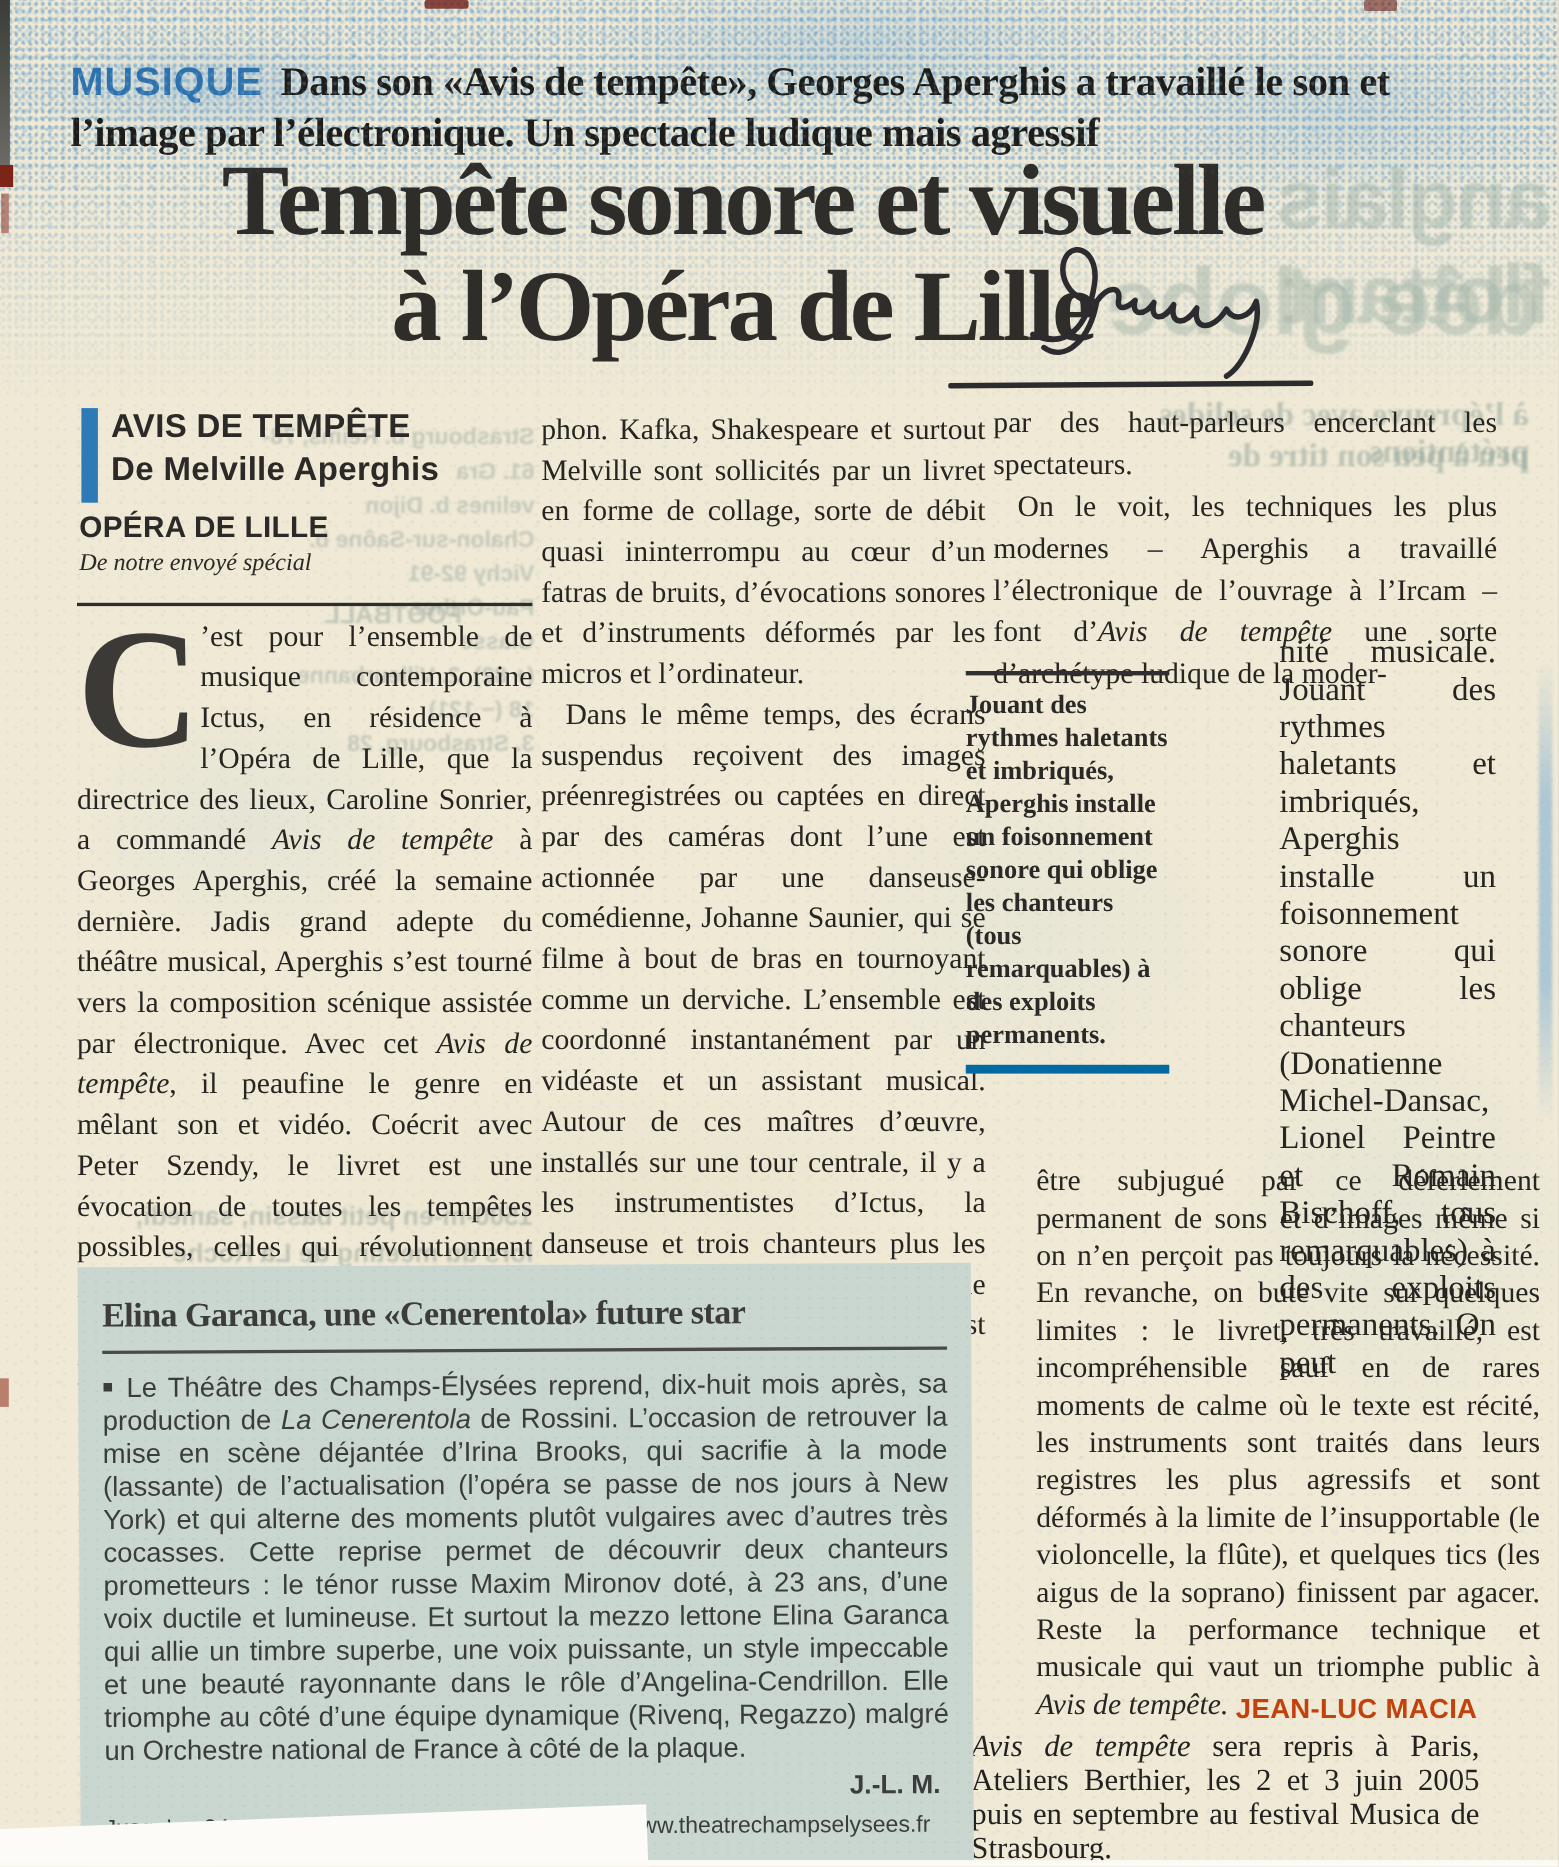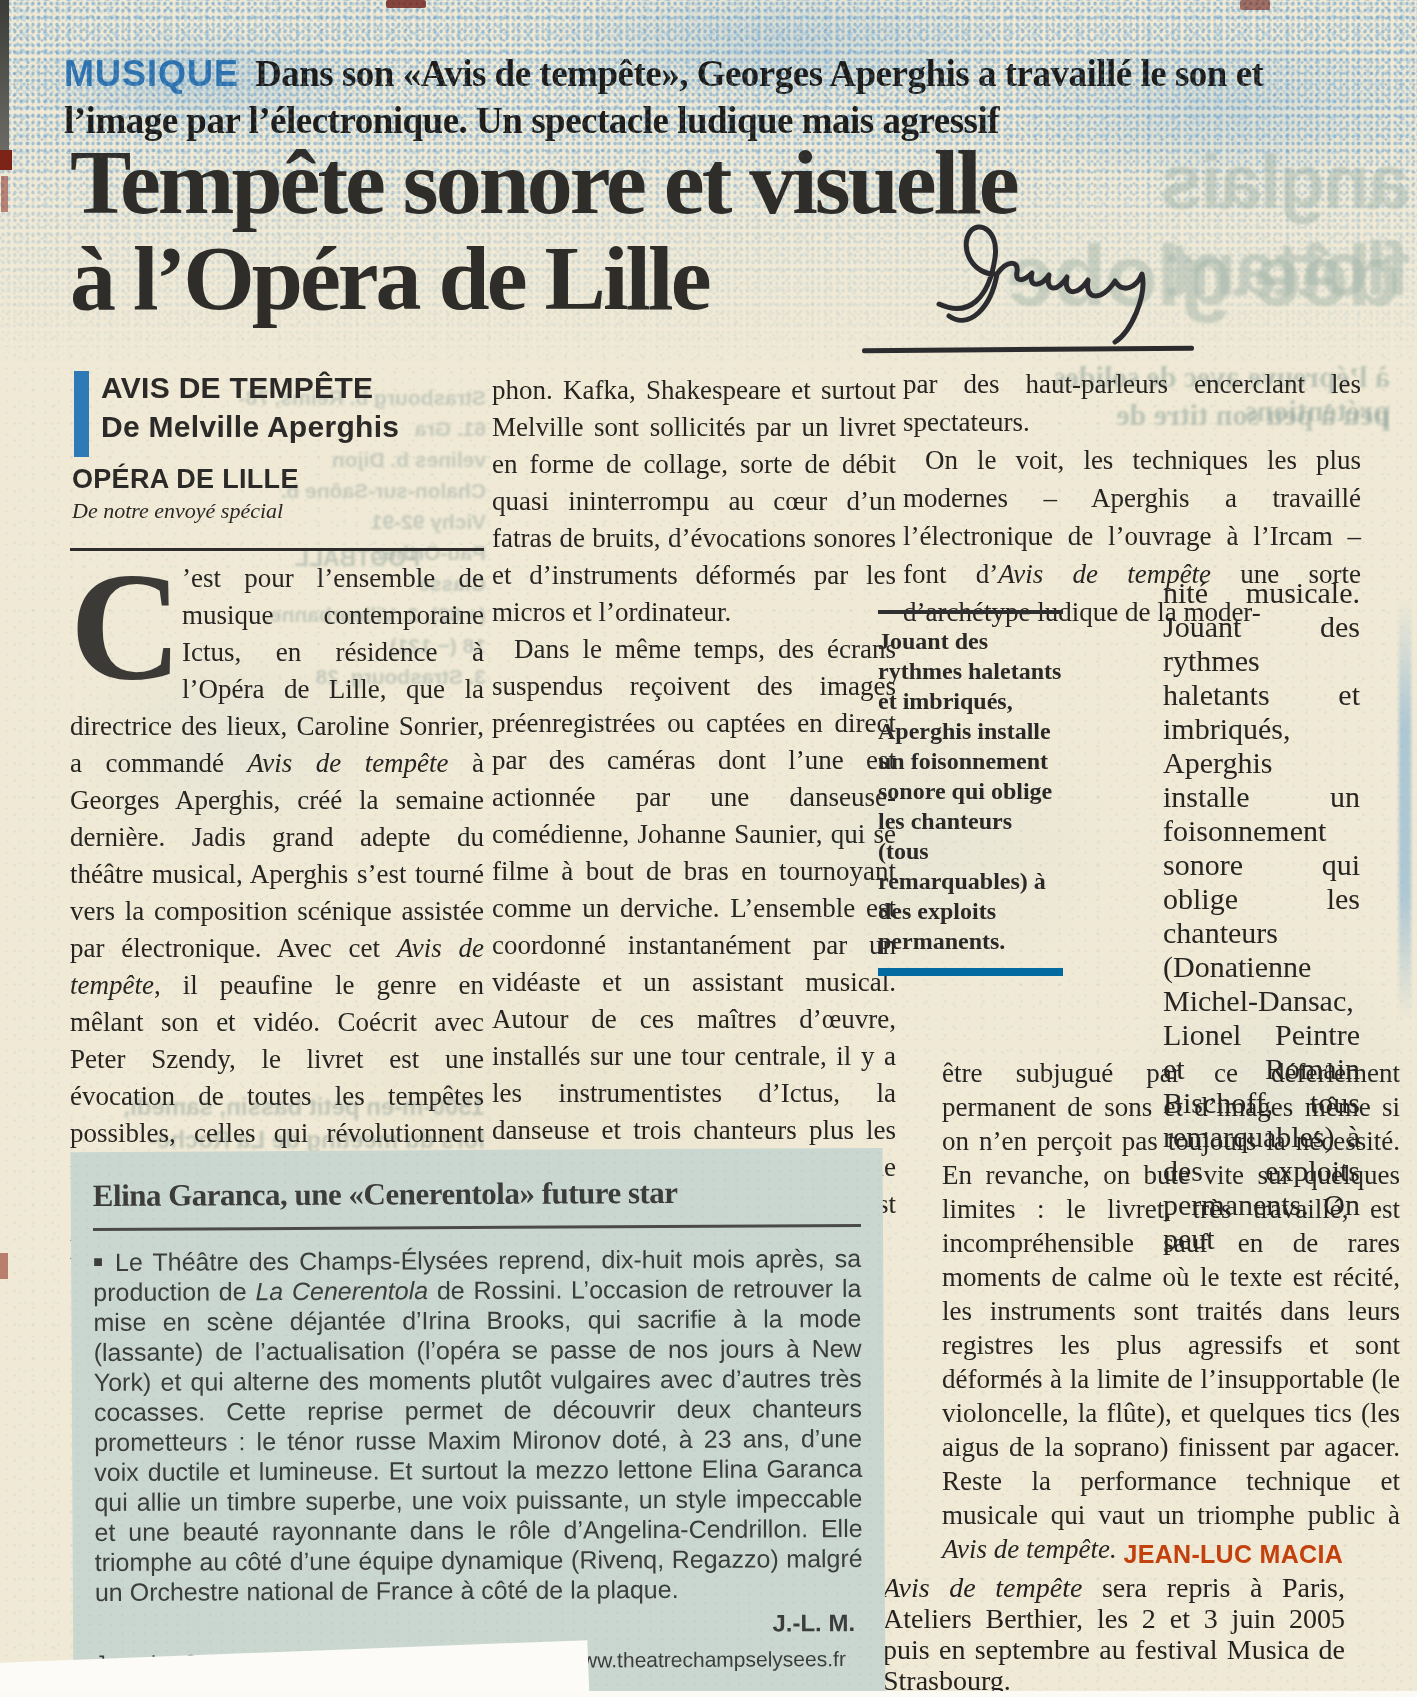--- a/index.html
+++ b/index.html
@@ -66,21 +66,21 @@
     font-size:23px;color:rgba(150,165,158,.5);}
   .ghost-swim{left:115px;top:1090px;width:370px;font-family:"Liberation Sans",sans-serif;
     font-size:24px;line-height:33px;color:rgba(148,164,156,.5);}
 
   
   .kicker{left:64px;top:50px;width:1296px;font-size:37px;line-height:47px;
     font-weight:bold;letter-spacing:-.5px;color:#1d1c1a;z-index:5;}
   .kicker .tag{color:#2d72ae;font-family:"Liberation Sans",sans-serif;font-size:36px;
     letter-spacing:1px;margin-right:16px;}
   .headline{left:70px;top:134px;width:1210px;font-weight:bold;color:#2f2d2a;
-    font-size:92px;line-height:96px;letter-spacing:-3px;z-index:5;}
+    font-size:92px;line-height:96px;letter-spacing:-3px;z-index:5;text-align:center;}
   .sig-svg{left:925px;top:214px;z-index:6;}
   .sig-underline{left:862px;top:347px;width:332px;height:5px;background:#2c2c2e;
     transform:rotate(-.4deg);border-radius:2px;z-index:6;}
 
   
   .tag-bar{left:74px;top:371px;width:15px;height:86px;background:#2e7ab7;z-index:5;}
   .work-block{left:101px;top:368px;width:380px;font-family:"Liberation Sans",sans-serif;
     font-weight:bold;font-size:30px;line-height:39px;letter-spacing:.3px;color:#2b2a28;z-index:5;}
   .venue{left:72px;top:464px;font-family:"Liberation Sans",sans-serif;font-weight:bold;
     font-size:27px;letter-spacing:.3px;color:#2b2a28;z-index:5;}

